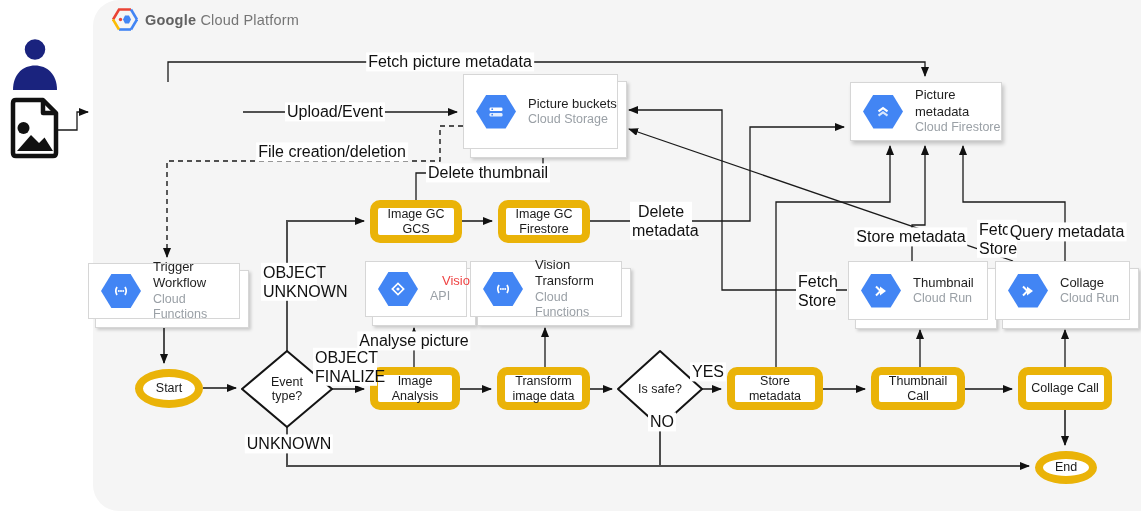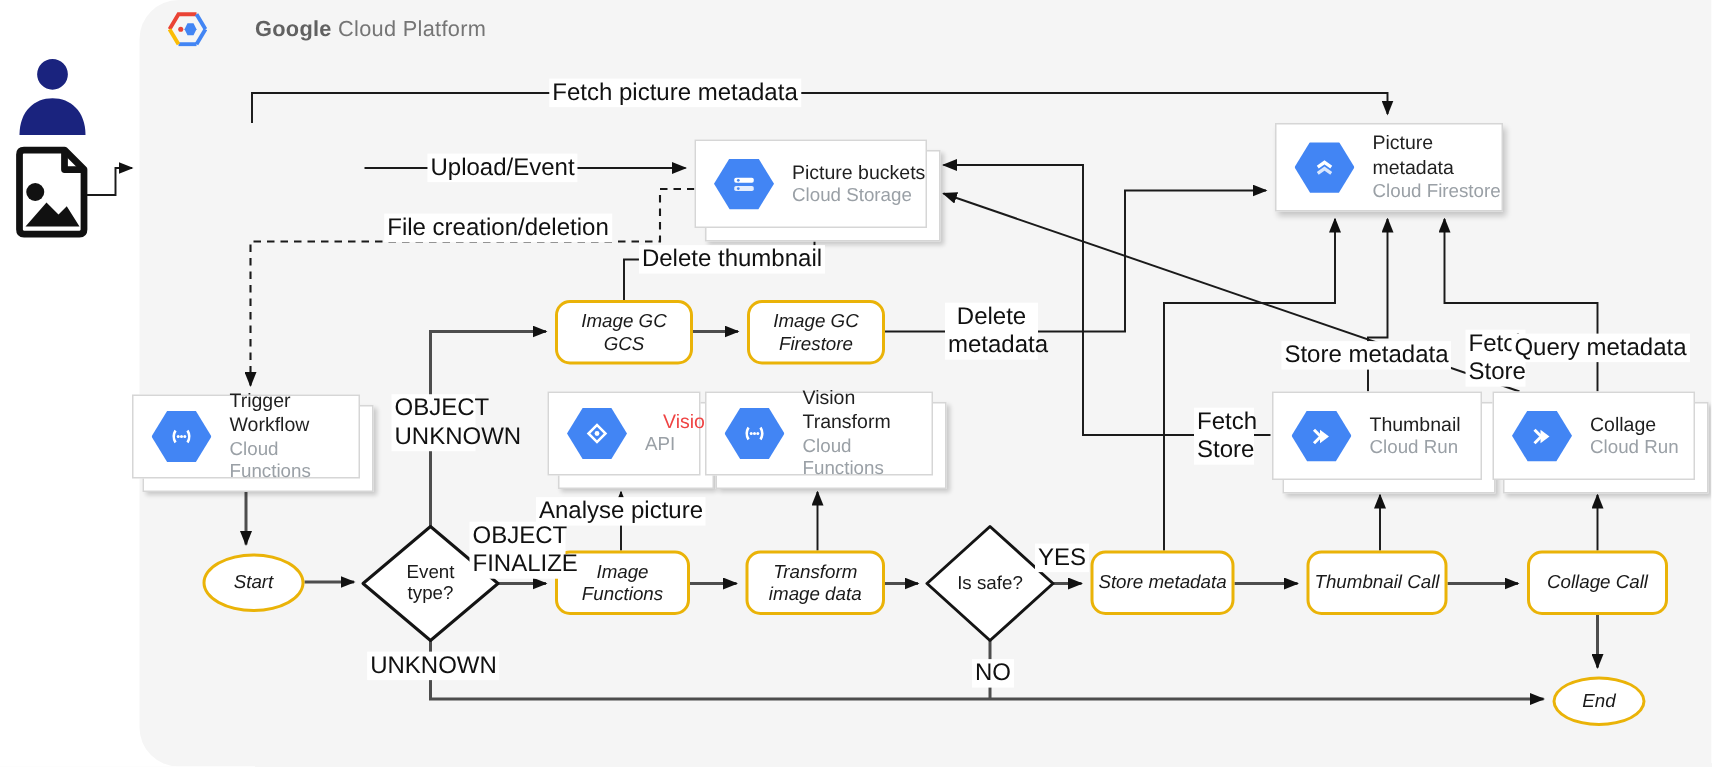--- a/index.html
+++ b/index.html
@@ -3,40 +3,40 @@
 <meta charset="utf-8">
 <style>
   html,body{margin:0;padding:0;background:#fff;}
   .stage{position:relative;width:1141px;height:511px;background:#ffffff;overflow:hidden;
          font-family:"Liberation Sans",sans-serif;color:#1a1a1a;}
   .panel{position:absolute;left:93px;top:0;width:1048px;height:511px;background:#f5f5f5;
          border-radius:26px 0 0 26px;}
   
   .logo{position:absolute;left:112px;top:8px;display:flex;align-items:center;gap:7px;}
   .logo-text{font-size:14.5px;color:#757575;letter-spacing:.2px;}
-  .logo-text b{color:#616161;font-weight:700;margin-left:25px;}
+  .logo-text b{color:#616161;font-weight:700;}
   
   .card{position:absolute;}
   .card .sheet{position:absolute;left:7px;top:7px;width:100%;height:100%;background:#fff;
                border:1px solid #d6d6d6;box-shadow:2px 2px 3px rgba(0,0,0,.18);}
   .card .face{position:absolute;left:0;top:0;width:100%;height:100%;background:#fff;
               border:1px solid #d6d6d6;display:flex;align-items:center;gap:12px;
               padding-left:12px;box-sizing:border-box;}
   .card.noback .face{box-shadow:2px 3px 4px rgba(0,0,0,.2);}
   .hex{width:40px;height:34px;background:#4285f4;flex:0 0 auto;
        clip-path:polygon(26% 0%,74% 0%,100% 50%,74% 100%,26% 100%,0% 50%);
        display:flex;align-items:center;justify-content:center;}
   .ct{line-height:1.25;}
   .ct .t{font-size:13px;color:#1f1f1f;}
   .ct .s{font-size:12.5px;color:#9aa0a6;}
   .ct.gray .t{color:#ef4444;margin-left:12px;}
   
-  .fnode{position:absolute;background:#fff;border:2px solid #eab308;border-radius:10px;
+  .fnode{position:absolute;background:#fff;border:8px solid #eab308;border-radius:10px;
          display:flex;align-items:center;justify-content:center;text-align:center;
-         font-size:12.5px;line-height:1.15;box-sizing:border-box;padding:2px;font-style:italic;}
+         font-size:12.5px;line-height:1.15;box-sizing:border-box;padding:2px;}
   .ellipse{border-radius:50%;}
   .dlabel{position:absolute;transform:translate(-50%,-50%);font-size:12.5px;line-height:1.15;
           text-align:center;}
   
   .elabel{position:absolute;transform:translate(-50%,-50%);background:#fff;padding:0 2px;
           font-size:16px;line-height:1.2;text-align:center;white-space:nowrap;color:#111;}
   .elabel.wrap{white-space:normal;}
   svg.wires{position:absolute;left:0;top:0;pointer-events:none;}
   .abs{position:absolute;}
 </style>
@@ -110,21 +110,21 @@
       <path d="M1065,410 V445" marker-end="url(#ah)"></path>
       <path d="M287,427 V466 H1029" marker-end="url(#ah)"></path>
       <path d="M660,427 V466"></path>
     </g>
 
     <polygon points="287,351 332,389 287,427 242,389" fill="#fff" stroke="#141414" stroke-width="2" stroke-linejoin="round"></polygon>
     <polygon points="660,351 702,389 660,427 618,389" fill="#fff" stroke="#141414" stroke-width="2" stroke-linejoin="round"></polygon>
   </svg>
 
 
-  <div class="card" style="left:463px;top:93px;width:155px;height:59px">
+  <div class="card" style="left:463px;top:74px;width:155px;height:75px">
     <div class="sheet"></div>
     <div class="face">
       <div class="hex">
         <svg width="20" height="20" viewBox="0 0 20 20">
             <rect x="3.5" y="5.5" width="13" height="3.4" rx="1.2" fill="#fff"></rect>
             <rect x="3.5" y="11" width="13" height="3.4" rx="1.2" fill="#fff" opacity=".85"></rect>
             <circle cx="6.2" cy="7.2" r=".9" fill="#4285f4"></circle>
             <circle cx="6.2" cy="12.7" r=".9" fill="#4285f4"></circle>
           </svg>
       </div>
@@ -231,38 +231,38 @@
       </div>
       <div class="ct">
           <div class="t">Collage</div>
           <div class="s">Cloud Run</div>
         </div>
     </div>
   </div>
 
   <div class="fnode" style="left:370px;top:200px;width:92px;height:43px">Image GC GCS</div>
   <div class="fnode" style="left:498px;top:200px;width:92px;height:43px">Image GC Firestore</div>
-  <div class="fnode" style="left:370px;top:367px;width:90px;height:43px">Image Functions</div>
+  <div class="fnode" style="left:370px;top:367px;width:90px;height:43px">Image Analysis</div>
   <div class="fnode" style="left:497px;top:367px;width:93px;height:43px">Transform image data</div>
   <div class="fnode" style="left:727px;top:367px;width:96px;height:43px">Store metadata</div>
   <div class="fnode" style="left:871px;top:367px;width:94px;height:43px">Thumbnail Call</div>
   <div class="fnode" style="left:1018px;top:367px;width:94px;height:43px">Collage Call</div>
   <div class="fnode ellipse" style="left:135px;top:369px;width:68px;height:39px">Start</div>
   <div class="fnode ellipse" style="left:1035px;top:451px;width:62px;height:33px">End</div>
   <div class="dlabel" style="left:287px;top:389px;width:52px">Event type?</div>
   <div class="dlabel" style="left:660px;top:389px;width:62px">Is safe?</div>
 
   <div class="elabel" style="left:335px;top:112px">Upload/Event</div>
   <div class="elabel" style="left:450px;top:62px">Fetch picture metadata</div>
   <div class="elabel" style="left:332px;top:152px">File creation/deletion</div>
   <div class="elabel" style="left:488px;top:173px">Delete thumbnail</div>
   <div class="elabel wrap" style="left:661px;top:221px;width:58px">Delete metadata</div>
   <div class="elabel wrap" style="left:289px;top:282px;width:52px">OBJECT UNKNOWN</div>
   <div class="elabel wrap" style="left:345px;top:367px;width:60px">OBJECT FINALIZE</div>
   <div class="elabel" style="left:414px;top:341px">Analyse picture</div>
   <div class="elabel" style="left:708px;top:372px">YES</div>
-  <div class="elabel" style="left:662px;top:449px">NO</div>
+  <div class="elabel" style="left:662px;top:422px">NO</div>
   <div class="elabel" style="left:289px;top:444px">UNKNOWN</div>
   <div class="elabel" style="left:911px;top:237px">Store metadata</div>
   <div class="elabel wrap" style="left:816px;top:291px;width:36px">Fetch Store</div>
   <div class="elabel wrap" style="left:997px;top:239px;width:36px">Fetch Store</div>
   <div class="elabel" style="left:1067px;top:232px">Query metadata</div>
 </div>
 
 </body></html>

